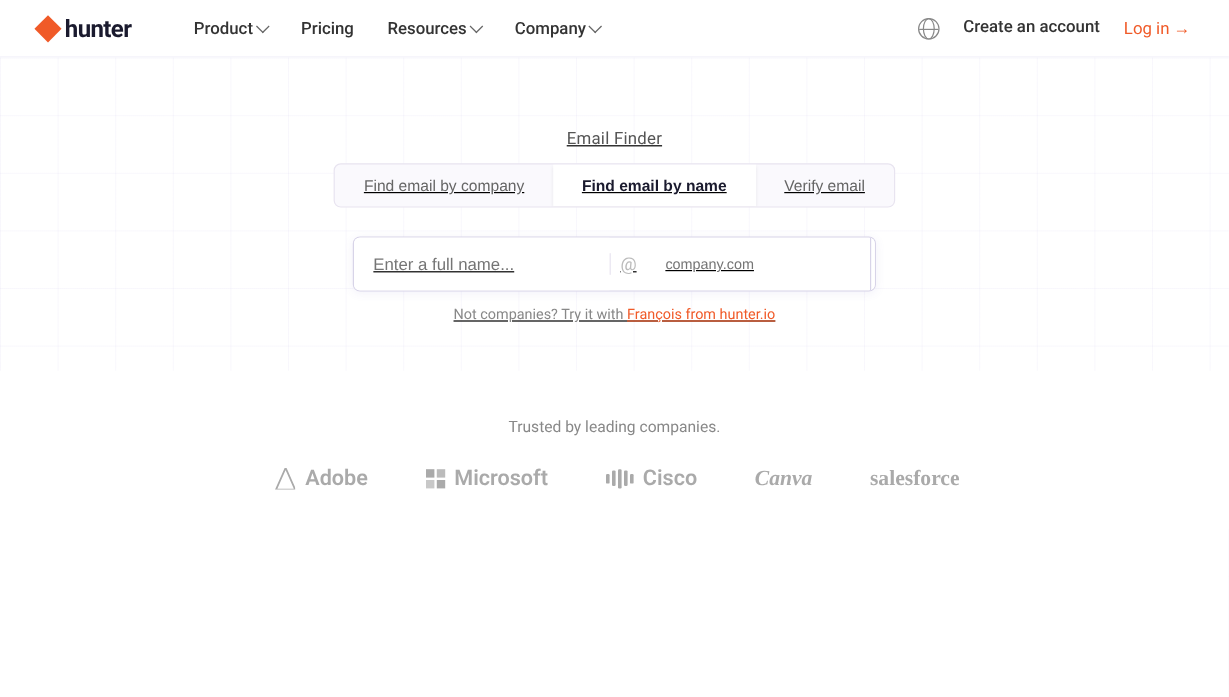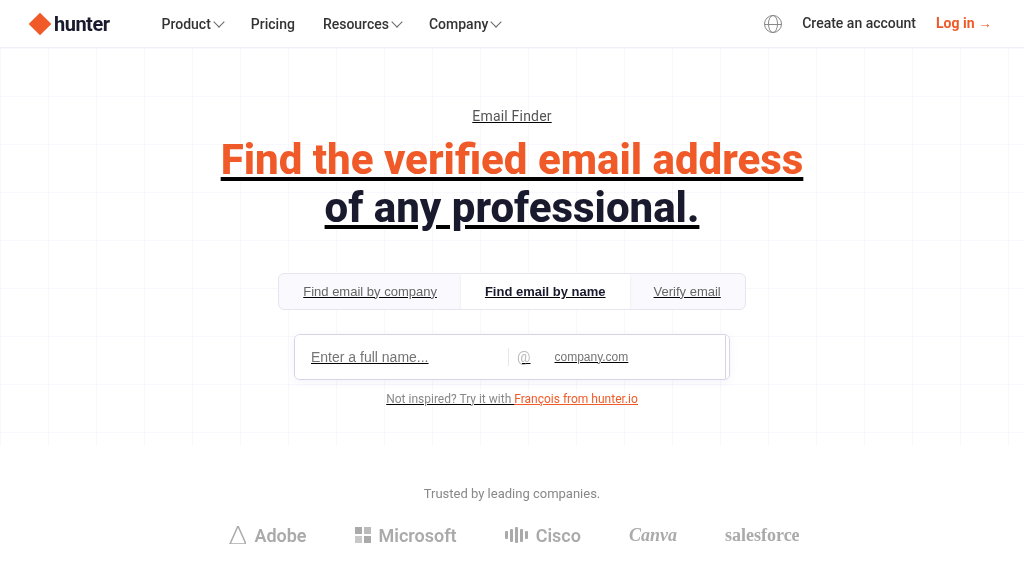--- a/index.html
+++ b/index.html
@@ -133,21 +133,21 @@
       font-size: 14px;
       color: #333;
       font-weight: 500;
       cursor: pointer;
       text-decoration: none;
     }
 
     .login-btn {
       font-size: 14px;
       color: #f05a28;
-      font-weight: 700;
+      font-weight: 400;
       cursor: pointer;
       text-decoration: none;
       display: flex;
       align-items: center;
       gap: 4px;
     }
 
     
     .hero {
       display: flex;
@@ -382,40 +382,36 @@
     <div class="nav-right">
       <div class="globe-icon"></div>
       <a class="create-account" href="#">Create an account</a>
       <a class="login-btn" href="#">Log in →</a>
     </div>
   </nav>
 
   <div class="hero">
     <p class="hero-subtitle">Email Finder</p>
 
-    <div class="hero-title">
-      <span class="hero-title-line1">Find the verified email address</span>
-      <span class="hero-title-line2">of any professional.</span>
-    </div>
 
     <div class="tabs-wrapper">
       <button class="tab">Find email by company</button>
       <button class="tab active">Find email by name</button>
       <button class="tab">Verify email</button>
     </div>
 
     <div class="search-form">
       <input type="text" class="name-input" placeholder="Enter a full name..." style="">
       <span class="divider-at">@</span>
       <input type="text" class="domain-input" placeholder="company.com" style="">
       <button class="find-btn">Find</button>
     </div>
 
     <p class="hint-text">
-      <span>Not inspired? Try it with </span><a class="hint-link" href="#">François from hunter.io</a>
+      <span>Not companies? Try it with </span><a class="hint-link" href="#">François from hunter.io</a>
     </p>
   </div>
 
   <div class="trusted-section">
     <p class="trusted-label">Trusted by leading companies.</p>
 
     <div class="company-logos">
 
       <div class="company-logo">
         <svg width="22" height="18" viewBox="0 0 22 18">

